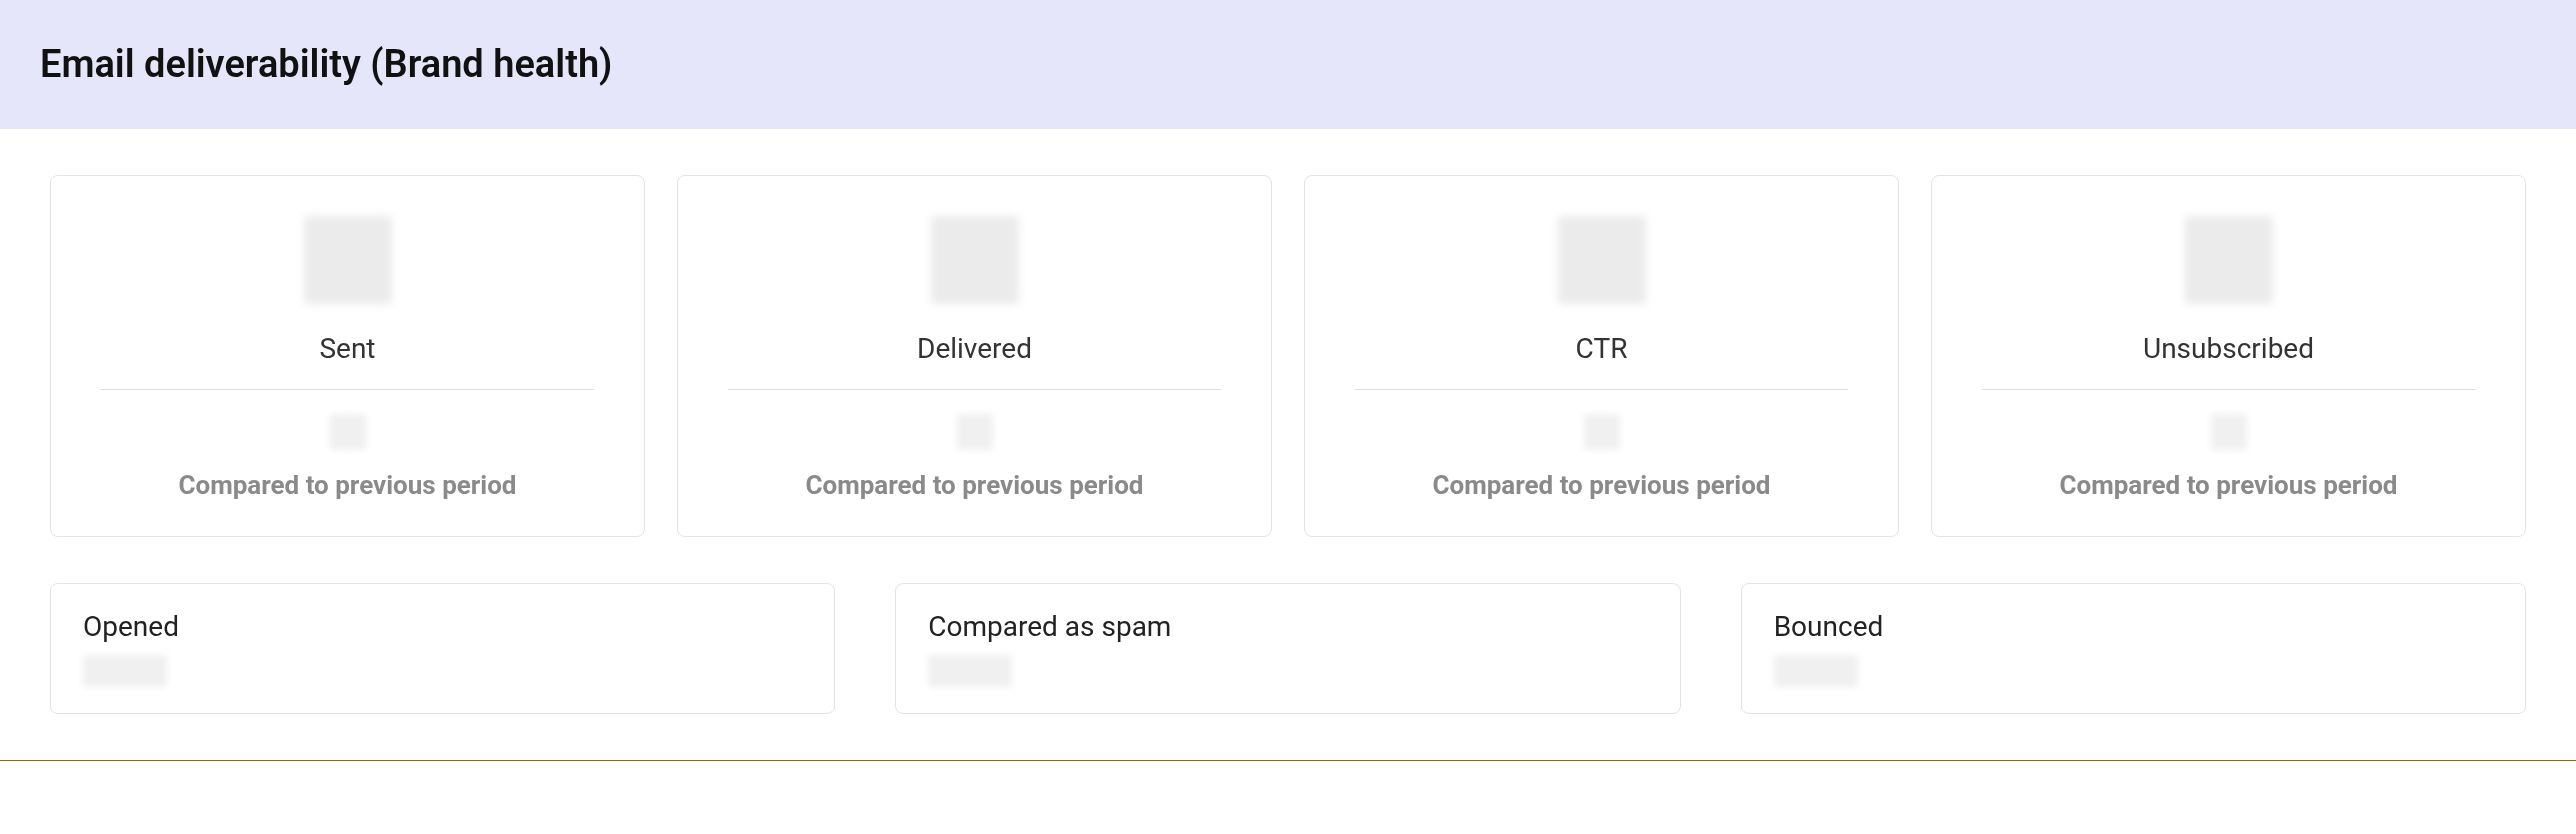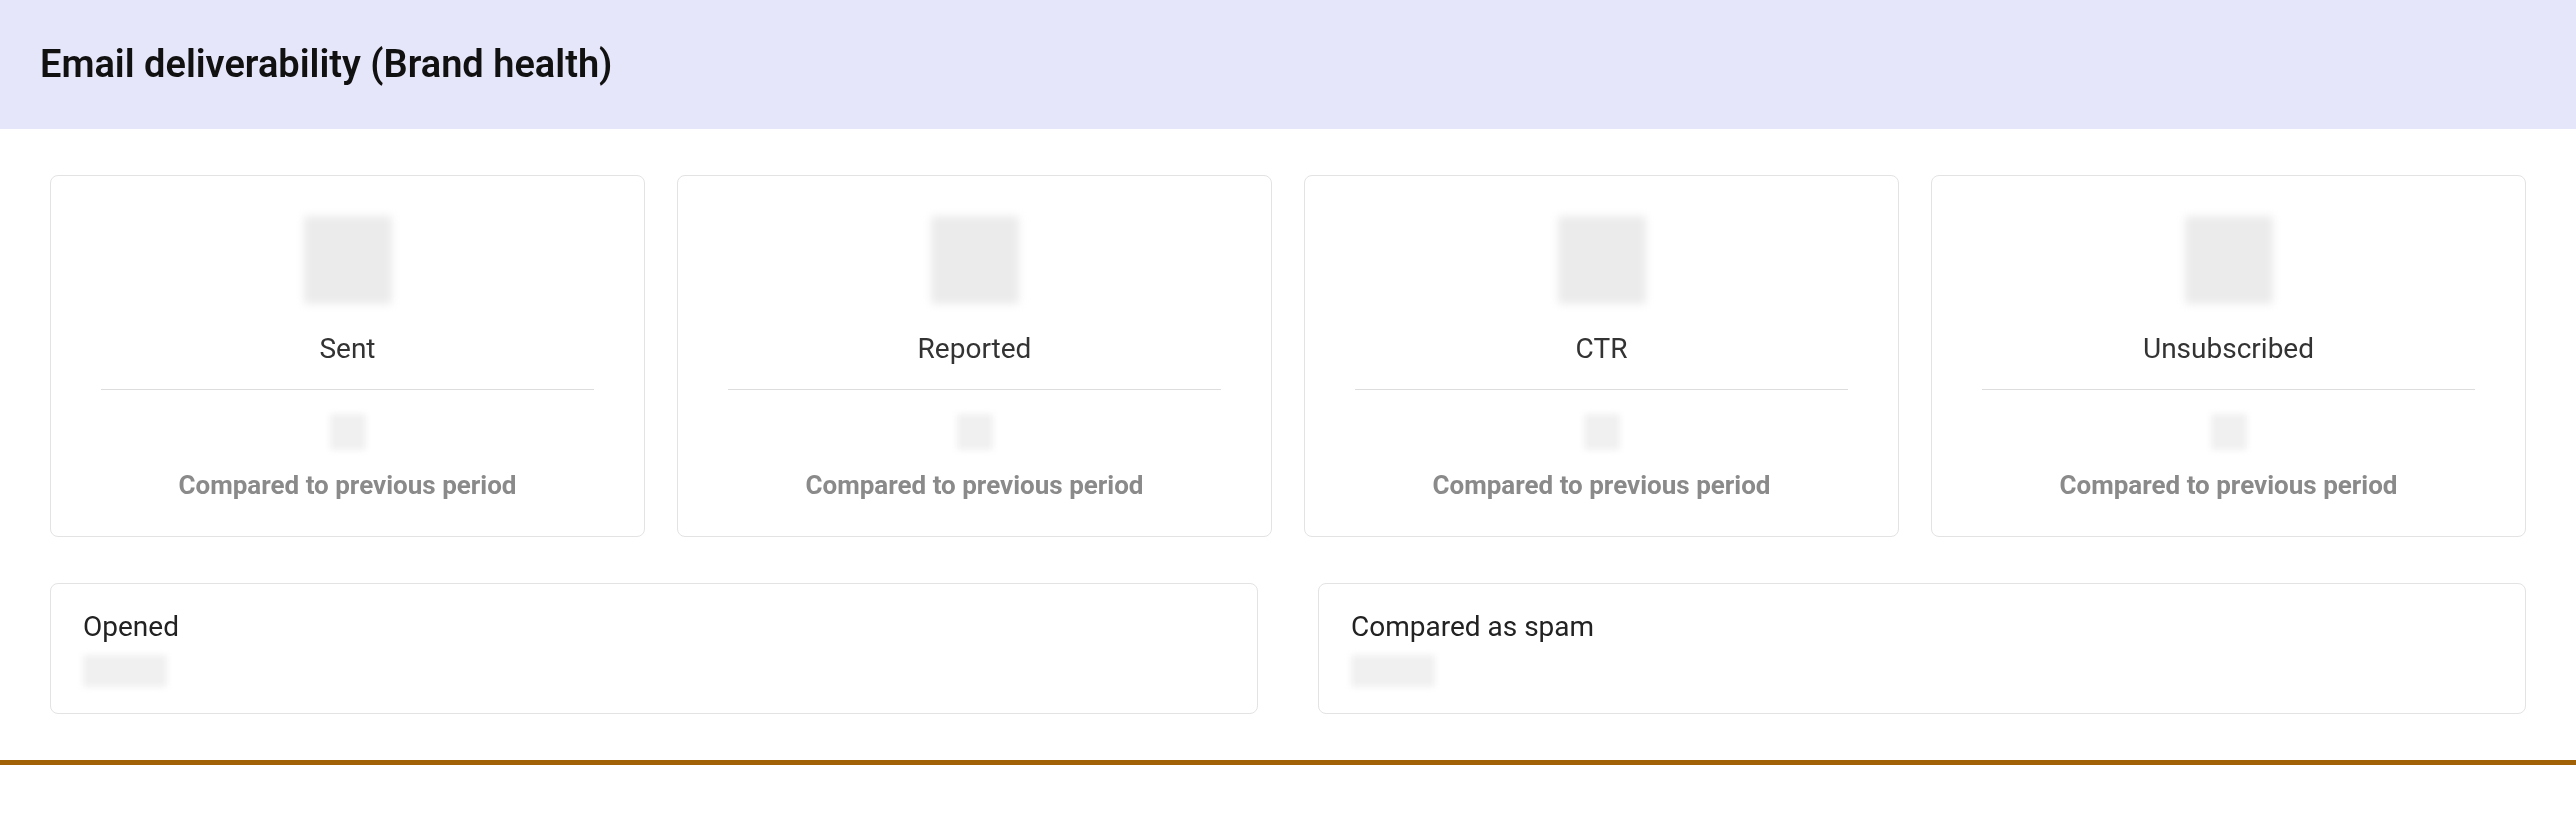--- a/index.html
+++ b/index.html
@@ -19,21 +19,21 @@
     border-bottom: 1px solid #e6e6fa;
   }
   .header-title {
     font-size: 38px;
     font-weight: 600;
     color: #111111;
   }
   .content {
     background: #ffffff;
     padding: 46px 50px 46px 50px;
-    border-bottom: 5px solid #a16207;
+    border-bottom: 1px solid #a16207;
   }
   .stats-row {
     display: flex;
     gap: 32px;
     margin-bottom: 46px;
   }
   .stat-card {
     flex: 1;
     border: 1px solid #e3e3e3;
     border-radius: 8px;
@@ -115,21 +115,21 @@
       <div class="stat-card">
         <div class="stat-skel-lg"></div>
         <div class="stat-label">Sent</div>
         <div class="stat-divider"></div>
         <div class="stat-skel-sm"></div>
         <div class="stat-compare">Compared to previous period</div>
       </div>
 
       <div class="stat-card">
         <div class="stat-skel-lg"></div>
-        <div class="stat-label">Reported</div>
+        <div class="stat-label">Delivered</div>
         <div class="stat-divider"></div>
         <div class="stat-skel-sm"></div>
         <div class="stat-compare">Compared to previous period</div>
       </div>
 
       <div class="stat-card">
         <div class="stat-skel-lg"></div>
         <div class="stat-label">CTR</div>
         <div class="stat-divider"></div>
         <div class="stat-skel-sm"></div>
@@ -151,18 +151,22 @@
       <div class="status-card">
         <div class="status-label">Opened</div>
         <div class="status-skel"></div>
       </div>
 
       <div class="status-card">
         <div class="status-label">Compared as spam</div>
         <div class="status-skel"></div>
       </div>
 
+      <div class="status-card">
+        <div class="status-label">Bounced</div>
+        <div class="status-skel"></div>
+      </div>
 
     </div>
 
   </div>
 
 </div>
 
 </body></html>

